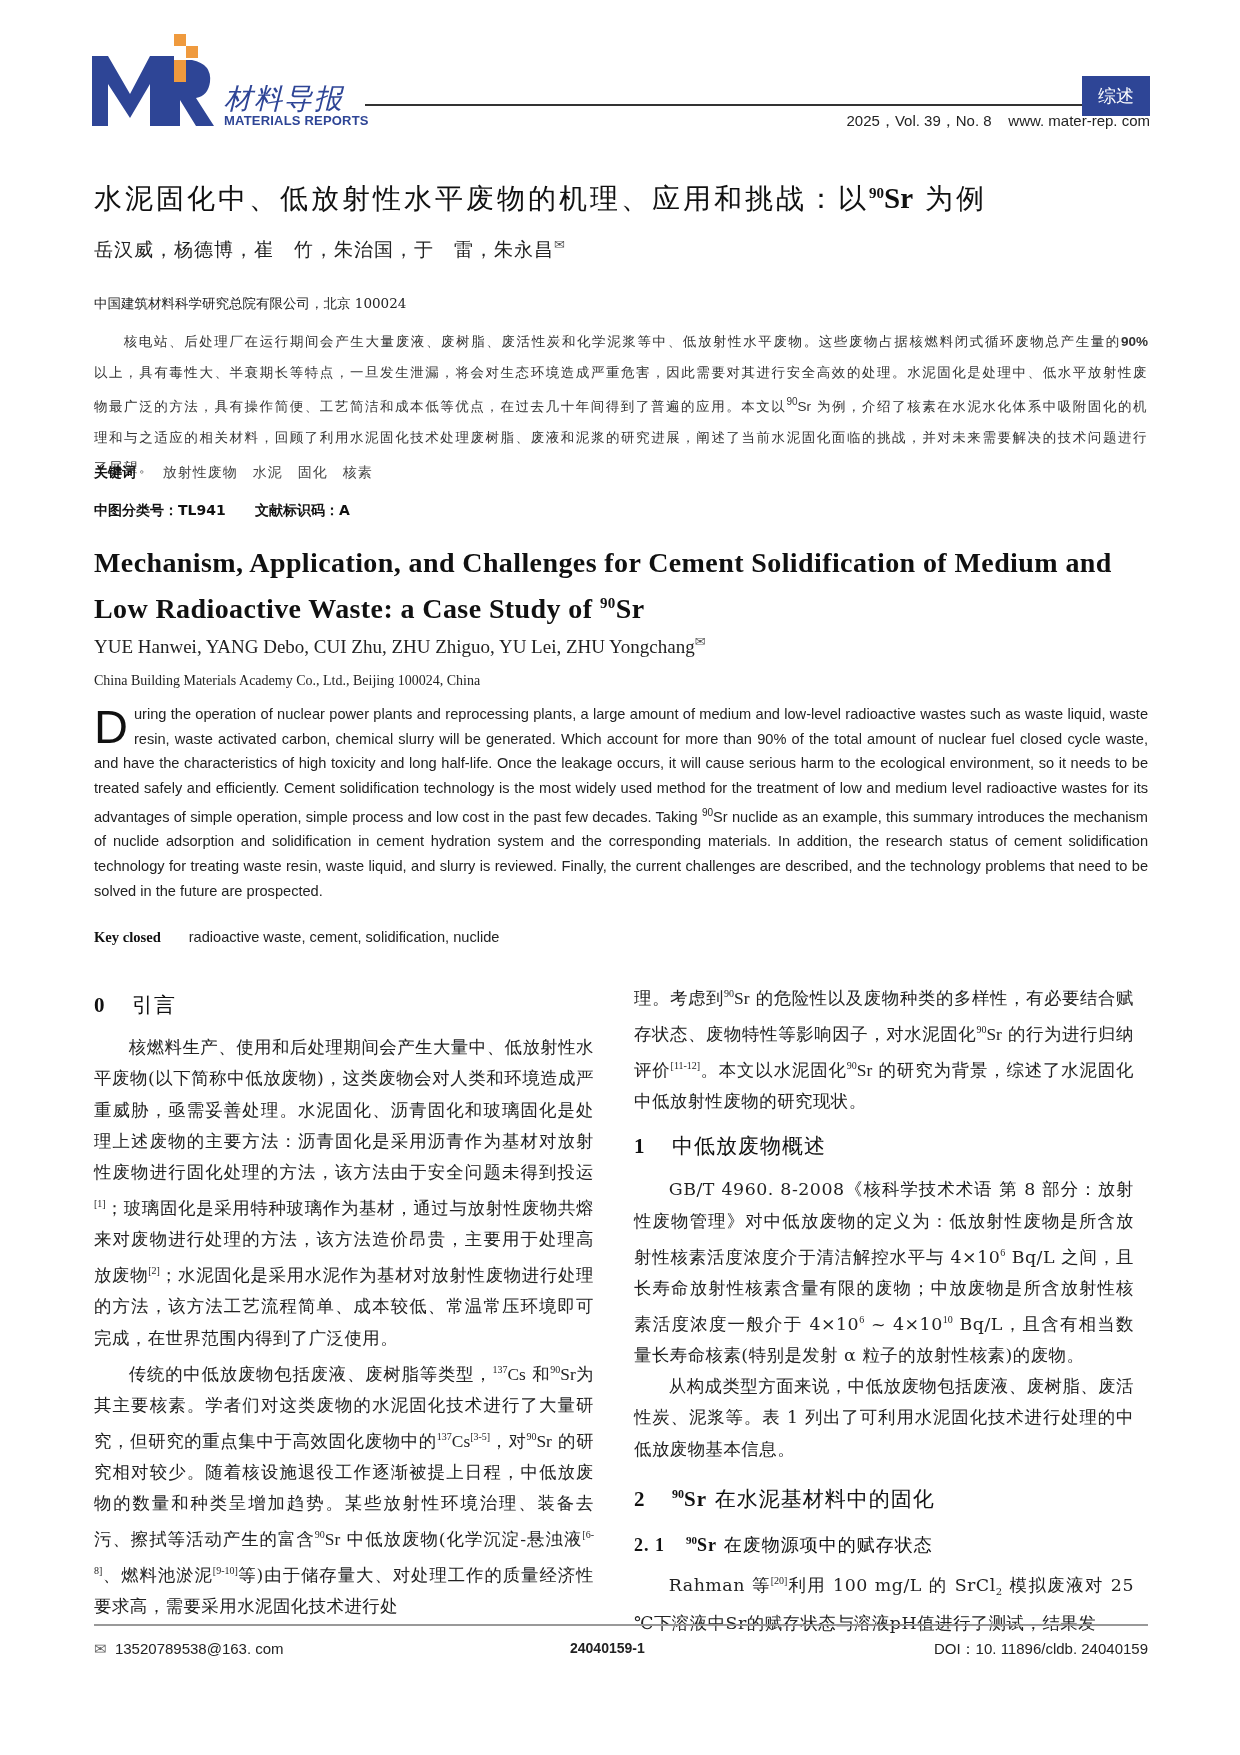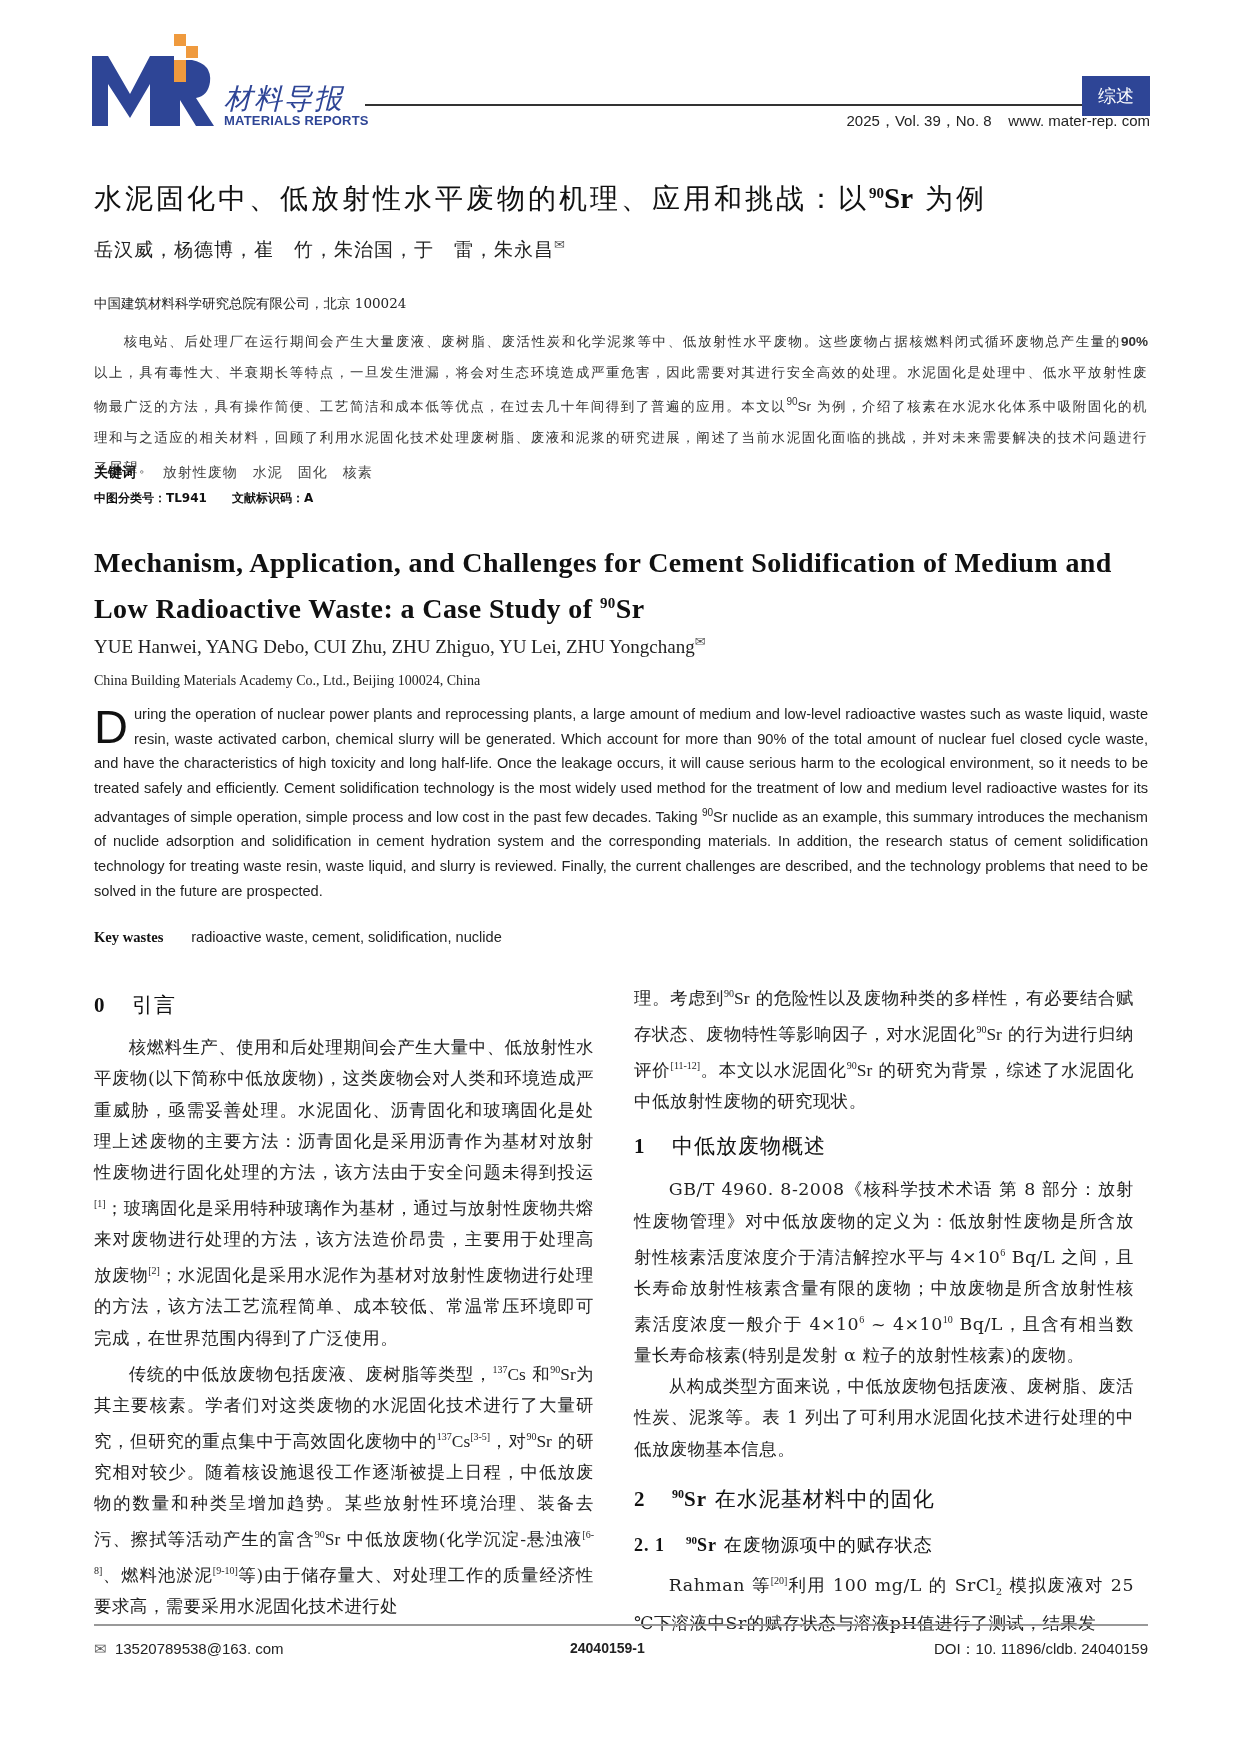--- a/index.html
+++ b/index.html
@@ -24,21 +24,21 @@
   .env-icon { font-size: 13px; vertical-align: super; color: #555; }
   #cn-affil { left: 94px; top: 295px; font-family: "DejaVu Serif", serif; font-size: 13.5px; color: #222; }
 
   #cn-abstract { left: 94px; top: 326px; width: 1054px; font-family: "DejaVu Serif", serif; font-size: 13.5px; line-height: 30px; color: #333; text-align: justify; text-indent: 2.2em; letter-spacing: 1.5px; }
   #cn-abstract sup { font-family: "Liberation Sans", sans-serif; font-size: 10px; letter-spacing: 0; }
   .num-bold { font-family: "Liberation Sans", sans-serif; font-weight: bold; letter-spacing: 0; }
 
   #cn-keywords { left: 94px; top: 464px; font-size: 14px; white-space: pre; }
   #cn-keywords .lbl { font-family: "DejaVu Sans", sans-serif; font-weight: bold; color: #111; }
   #cn-keywords .val { font-family: "DejaVu Serif", serif; color: #444; letter-spacing: 1px; }
-  #cn-class { left: 94px; top: 490px; font-family: "DejaVu Sans", sans-serif; font-weight: bold; font-size: 12px; color: #111; white-space: pre; }
+  #cn-class { left: 94px; top: 502px; font-family: "DejaVu Sans", sans-serif; font-weight: bold; font-size: 14px; color: #111; white-space: pre; }
 
   
   #en-title { left: 94px; top: 542px; width: 1060px; font-family: "Liberation Serif", serif; font-weight: bold; font-size: 28px; line-height: 41px; color: #111; letter-spacing: 0.4px; }
   #en-title sup { font-size: 15px; }
   #en-authors { left: 94px; top: 634px; font-family: "Liberation Serif", serif; font-size: 19px; color: #222; }
   #en-affil { left: 94px; top: 673px; font-family: "Liberation Serif", serif; font-size: 14px; color: #222; }
 
   #en-abstract { left: 94px; top: 702px; width: 1054px; font-family: "Liberation Sans", sans-serif; font-size: 14.6px; line-height: 24.7px; color: #222; text-align: justify; }
   #dropcap { float: left; font-family: "Liberation Sans", sans-serif; font-size: 47px; line-height: 44px; margin: 3px 6px 0 0; color: #111; }
   #en-abstract sup { font-size: 10px; }
@@ -95,21 +95,21 @@
 <div id="cn-class" class="abs"><span>中图分类号：</span><span>TL941</span>      <span>文献标识码：</span><span>A</span></div>
 
 <div id="en-title" class="abs">
     <div>Mechanism, Application, and Challenges for Cement Solidification of Medium and</div>
     <div><span>Low Radioactive Waste: a Case Study of </span><sup>90</sup><span>Sr</span></div>
   </div>
 <div id="en-authors" class="abs"><span>YUE Hanwei, YANG Debo, CUI Zhu, ZHU Zhiguo, YU Lei, ZHU Yongchang</span><span class="env-icon">✉</span></div>
 <div id="en-affil" class="abs">China Building Materials Academy Co., Ltd., Beijing 100024, China</div>
 
 <div id="en-abstract" class="abs"><span id="dropcap">D</span><span>uring the operation of nuclear power plants and reprocessing plants, a large amount of medium and low-level radioactive wastes such as waste liquid, waste resin, waste activated carbon, chemical slurry will be generated. Which account for more than 90% of the total amount of nuclear fuel closed cycle waste, and have the characteristics of high toxicity and long half-life. Once the leakage occurs, it will cause serious harm to the ecological environment, so it needs to be treated safely and efficiently. Cement solidification technology is the most widely used method for the treatment of low and medium level radioactive wastes for its advantages of simple operation, simple process and low cost in the past few decades. Taking </span><sup>90</sup><span>Sr nuclide as an example, this summary introduces the mechanism of nuclide adsorption and solidification in cement hydration system and the corresponding materials. In addition, the research status of cement solidification technology for treating waste resin, waste liquid, and slurry is reviewed. Finally, the current challenges are described, and the technology problems that need to be solved in the future are prospected.</span></div>
-<div id="en-keywords" class="abs"><span class="lbl">Key wastes</span>      <span class="val">radioactive waste, cement, solidification, nuclide</span></div>
+<div id="en-keywords" class="abs"><span class="lbl">Key closed</span>      <span class="val">radioactive waste, cement, solidification, nuclide</span></div>
 
 <div id="col-left" class="col">
   <h2 class="h1" style="margin-top:12px;margin-bottom:11px;"><span class="num">0</span><span>引言</span></h2>
   <p><span>核燃料生产、使用和后处理期间会产生大量中、低放射性水平废物(以下简称中低放废物)，这类废物会对人类和环境造成严重威胁，亟需妥善处理。水泥固化、沥青固化和玻璃固化是处理上述废物的主要方法：沥青固化是采用沥青作为基材对放射性废物进行固化处理的方法，该方法由于安全问题未得到投运</span><sup>[1]</sup><span>；玻璃固化是采用特种玻璃作为基材，通过与放射性废物共熔来对废物进行处理的方法，该方法造价昂贵，主要用于处理高放废物</span><sup>[2]</sup><span>；水泥固化是采用水泥作为基材对放射性废物进行处理的方法，该方法工艺流程简单、成本较低、常温常压环境即可完成，在世界范围内得到了广泛使用。</span></p>
   <p><span>传统的中低放废物包括废液、废树脂等类型，</span><sup>137</sup><span class="latin">Cs</span><span> 和</span><sup>90</sup><span class="latin">Sr</span><span>为其主要核素。学者们对这类废物的水泥固化技术进行了大量研究，但研究的重点集中于高效固化废物中的</span><sup>137</sup><span class="latin">Cs</span><sup>[3-5]</sup><span>，对</span><sup>90</sup><span class="latin">Sr</span><span> 的研究相对较少。随着核设施退役工作逐渐被提上日程，中低放废物的数量和种类呈增加趋势。某些放射性环境治理、装备去污、擦拭等活动产生的富含</span><sup>90</sup><span class="latin">Sr</span><span> 中低放废物(化学沉淀-悬浊液</span><sup>[6-8]</sup><span>、燃料池淤泥</span><sup>[9-10]</sup><span>等)由于储存量大、对处理工作的质量经济性要求高，需要采用水泥固化技术进行处</span></p>
 </div>
 
 <div id="col-right" class="col">
   <p class="noindent"><span>理。考虑到</span><sup>90</sup><span class="latin">Sr</span><span> 的危险性以及废物种类的多样性，有必要结合赋存状态、废物特性等影响因子，对水泥固化</span><sup>90</sup><span class="latin">Sr</span><span> 的行为进行归纳评价</span><sup>[11-12]</sup><span>。本文以水泥固化</span><sup>90</sup><span class="latin">Sr</span><span> 的研究为背景，综述了水泥固化中低放射性废物的研究现状。</span></p>
   <h2 class="h1" style="margin-top:14px;margin-bottom:12px;"><span class="num">1</span><span>中低放废物概述</span></h2>

